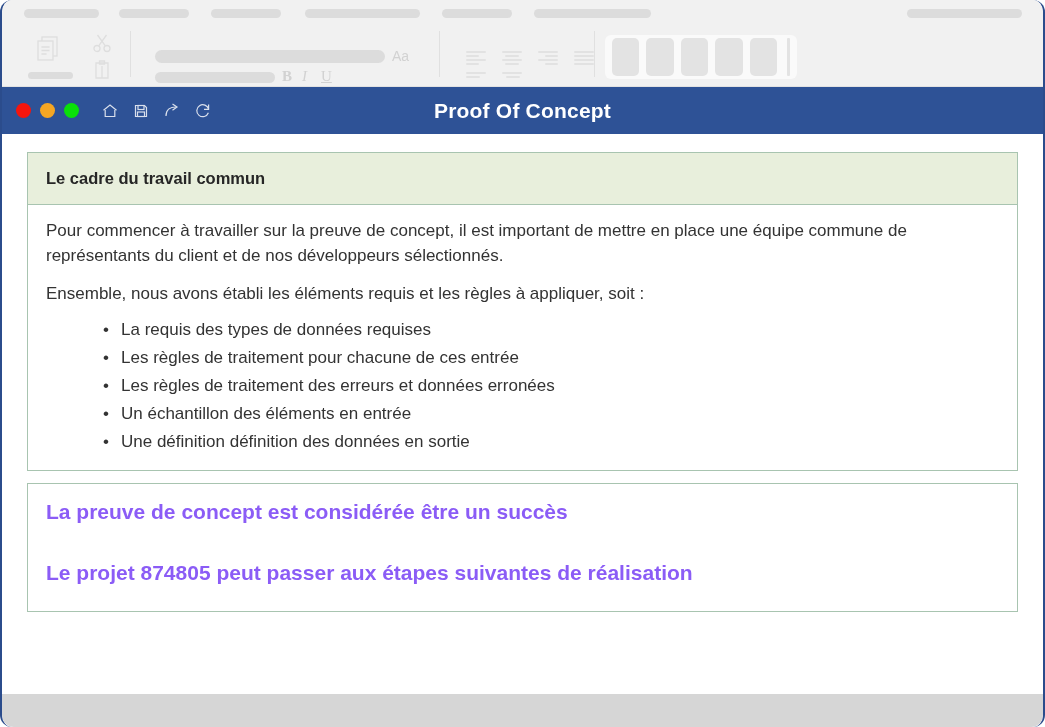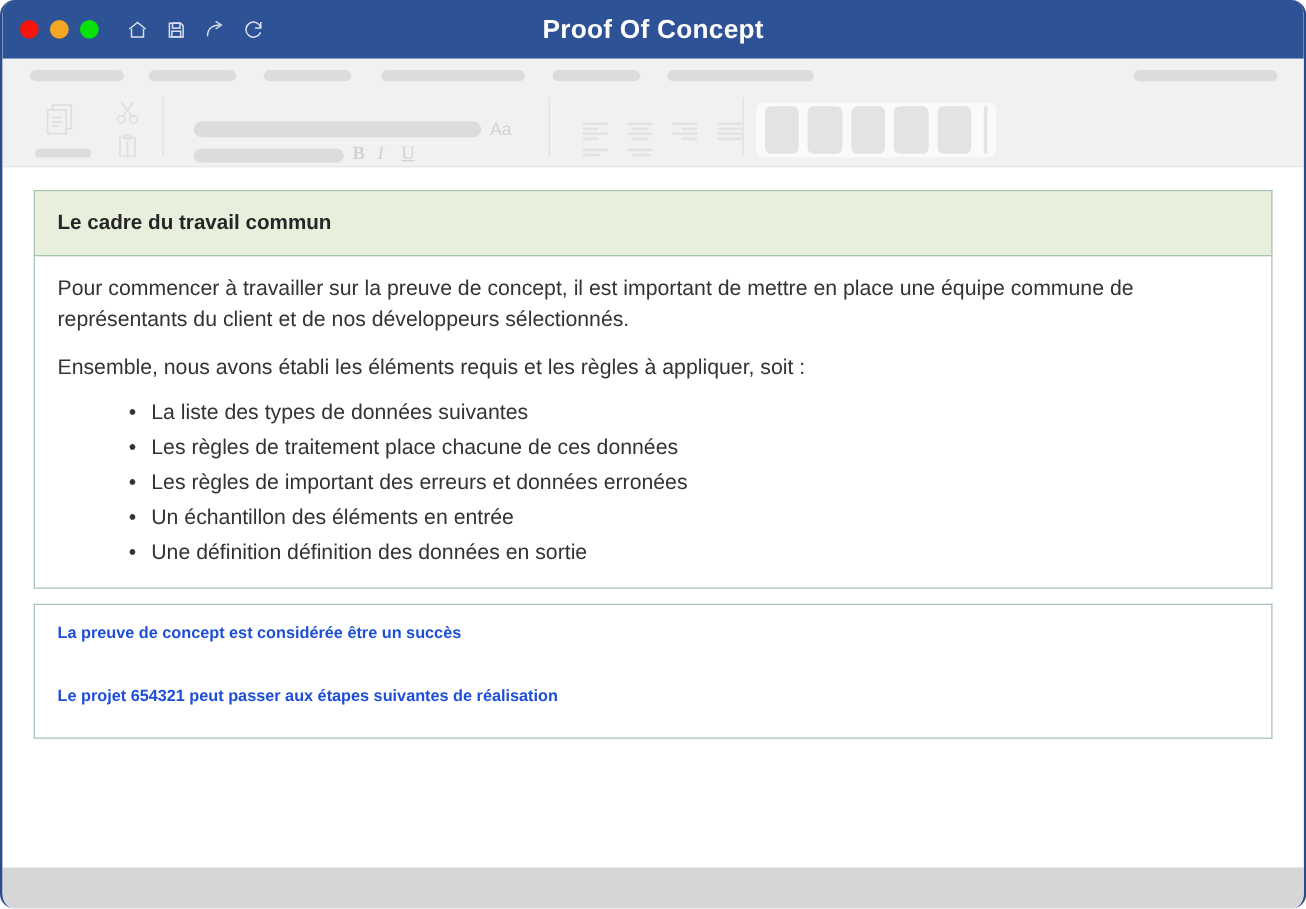--- a/index.html
+++ b/index.html
@@ -217,23 +217,23 @@
   ul.doc-list li:last-child { padding-bottom: 2px; }
   ul.doc-list li .bullet {
     position: absolute;
     left: 57px;
     top: 0;
     color: #333333;
     font-size: 17px;
   }
 
   .concl-line {
-    font-size: 13px;
+    font-size: 21px;
     font-weight: bold;
-    color: #1d4ed8;
+    color: #8b5cf6;
     line-height: 1.3;
     margin-bottom: 34px;
   }
   .concl-line:last-child { margin-bottom: 6px; }
 
   #table-gap { height: 12px; }
 
   
   #footer {
     position: absolute;
@@ -243,20 +243,123 @@
     height: 33px;
     background: #d6d6d6;
     border-bottom-left-radius: 12px;
     border-bottom-right-radius: 12px;
   }
 </style>
 </head>
 <body>
 
 <div id="app-window">
+
+  <div id="ribbon">
+
+    <div id="ribbon-tabs">
+      <span class="tab-ph" style="left:22px;  width:75px;"></span>
+      <span class="tab-ph" style="left:117px; width:70px;"></span>
+      <span class="tab-ph" style="left:209px; width:70px;"></span>
+      <span class="tab-ph" style="left:303px; width:115px;"></span>
+      <span class="tab-ph" style="left:440px; width:70px;"></span>
+      <span class="tab-ph" style="left:532px; width:117px;"></span>
+      <span class="tab-ph" style="left:905px; width:115px;"></span>
+    </div>
+
+    <div id="ribbon-body">
+
+      <div class="rib-group" style="left:0; width:125px;">
+        <span class="gicon" style="left:33px; top:12px;">
+          <svg width="28" height="30" viewBox="0 0 28 30" fill="none" stroke="#cfcfcf" stroke-width="1.3">
+            <rect x="7" y="2" width="15" height="19"></rect>
+            <rect x="3" y="6" width="15" height="19" fill="#f1f1f1"></rect>
+            <path d="M6.5 12 H14.5 M6.5 15.5 H14.5 M6.5 19 H11.5"></path>
+          </svg>
+        </span>
+        <span class="bar-ph" style="left:26px; top:49px; width:45px; height:7px;"></span>
+
+        <span class="gicon" style="left:90px; top:10px;">
+          <svg width="20" height="20" viewBox="0 0 20 20" fill="none" stroke="#cfcfcf" stroke-width="1.3">
+            <circle cx="5" cy="15.5" r="3"></circle>
+            <circle cx="15" cy="15.5" r="3"></circle>
+            <path d="M6.5 13.2 L14.5 2"></path>
+            <path d="M13.5 13.2 L5.5 2"></path>
+          </svg>
+        </span>
+        <span class="gicon" style="left:90px; top:36px;">
+          <svg width="20" height="22" viewBox="0 0 20 22" fill="none" stroke="#cfcfcf" stroke-width="1.3">
+            <path d="M4 4 H16 V19 H4 Z"></path>
+            <path d="M7.5 2 H12.5 V5 H7.5 Z"></path>
+            <path d="M10 7 V19"></path>
+          </svg>
+        </span>
+      </div>
+
+      <span class="sep" style="left:128px;"></span>
+
+      <div class="rib-group" style="left:135px; width:290px;">
+        <span class="bar-ph" style="left:18px; top:27px; width:230px; height:13px;"></span>
+        <span class="fmt-letter aa" style="left:255px; top:25px;">Aa</span>
+        <span class="bar-ph" style="left:18px; top:49px; width:120px; height:11px;"></span>
+        <span class="fmt-letter b" style="left:145px; top:45px;">B</span>
+        <span class="fmt-letter i" style="left:165px; top:45px;">I</span>
+        <span class="fmt-letter u" style="left:184px; top:45px;">U</span>
+      </div>
+
+      <span class="sep" style="left:437px;"></span>
+
+      <div class="rib-group" style="left:455px; width:130px;">
+        <span class="align-ico" style="left:9px; top:28px; width:20px;">
+          <i style="width:20px"></i>
+            <i style="width:13px"></i>
+            <i style="width:20px"></i>
+            <i style="width:13px"></i>
+        </span>
+        <span class="align-ico" style="left:45px; top:28px; width:20px;">
+          <i style="width:20px"></i>
+            <i style="width:14px;margin-left:3px"></i>
+            <i style="width:20px"></i>
+            <i style="width:14px;margin-left:3px"></i>
+        </span>
+        <span class="align-ico" style="left:81px; top:28px; width:20px;">
+          <i style="width:20px"></i>
+            <i style="width:13px;margin-left:7px"></i>
+            <i style="width:20px"></i>
+            <i style="width:13px;margin-left:7px"></i>
+        </span>
+        <span class="align-ico" style="left:117px; top:28px; width:20px;">
+          <i style="width:20px"></i>
+            <i style="width:20px"></i>
+            <i style="width:20px"></i>
+            <i style="width:20px"></i>
+        </span>
+        <span class="align-ico" style="left:9px; top:49px; width:20px;">
+          <i style="width:20px"></i>
+            <i style="width:14px"></i>
+        </span>
+        <span class="align-ico" style="left:45px; top:49px; width:20px;">
+          <i style="width:20px"></i>
+            <i style="width:14px;margin-left:4px"></i>
+        </span>
+      </div>
+
+      <span class="sep" style="left:592px;"></span>
+
+      <div id="style-gallery" style="left:603px; top:12px; width:192px; height:44px;">
+        <span class="style-box"></span>
+        <span class="style-box"></span>
+        <span class="style-box"></span>
+        <span class="style-box"></span>
+        <span class="style-box"></span>
+        <span class="gallery-divider"></span>
+      </div>
+
+    </div>
+  </div>
 
   <div id="titlebar">
 
     <div class="traffic-lights">
       <span class="light red"></span>
       <span class="light yellow"></span>
       <span class="light green"></span>
     </div>
 
     <div class="title-icons">
@@ -283,148 +386,45 @@
         <svg width="18" height="18" viewBox="0 0 18 18" fill="none" stroke="#ffffff" stroke-width="1.2">
           <path d="M14.6 7.2 A6 6 0 1 0 14.4 10.8"></path>
           <path d="M14.6 2.6 L14.6 7.4 L10 7.4"></path>
         </svg>
       </span>
     </div>
 
     <div id="window-title">Proof Of Concept</div>
   </div>
 
-  <div id="ribbon">
-
-    <div id="ribbon-tabs">
-      <span class="tab-ph" style="left:22px;  width:75px;"></span>
-      <span class="tab-ph" style="left:117px; width:70px;"></span>
-      <span class="tab-ph" style="left:209px; width:70px;"></span>
-      <span class="tab-ph" style="left:303px; width:115px;"></span>
-      <span class="tab-ph" style="left:440px; width:70px;"></span>
-      <span class="tab-ph" style="left:532px; width:117px;"></span>
-      <span class="tab-ph" style="left:905px; width:115px;"></span>
-    </div>
-
-    <div id="ribbon-body">
-
-      <div class="rib-group" style="left:0; width:125px;">
-        <span class="gicon" style="left:33px; top:12px;">
-          <svg width="28" height="30" viewBox="0 0 28 30" fill="none" stroke="#cfcfcf" stroke-width="1.3">
-            <rect x="7" y="2" width="15" height="19"></rect>
-            <rect x="3" y="6" width="15" height="19" fill="#f1f1f1"></rect>
-            <path d="M6.5 12 H14.5 M6.5 15.5 H14.5 M6.5 19 H11.5"></path>
-          </svg>
-        </span>
-        <span class="bar-ph" style="left:26px; top:49px; width:45px; height:7px;"></span>
-
-        <span class="gicon" style="left:90px; top:10px;">
-          <svg width="20" height="20" viewBox="0 0 20 20" fill="none" stroke="#cfcfcf" stroke-width="1.3">
-            <circle cx="5" cy="15.5" r="3"></circle>
-            <circle cx="15" cy="15.5" r="3"></circle>
-            <path d="M6.5 13.2 L14.5 2"></path>
-            <path d="M13.5 13.2 L5.5 2"></path>
-          </svg>
-        </span>
-        <span class="gicon" style="left:90px; top:36px;">
-          <svg width="20" height="22" viewBox="0 0 20 22" fill="none" stroke="#cfcfcf" stroke-width="1.3">
-            <path d="M4 4 H16 V19 H4 Z"></path>
-            <path d="M7.5 2 H12.5 V5 H7.5 Z"></path>
-            <path d="M10 7 V19"></path>
-          </svg>
-        </span>
-      </div>
-
-      <span class="sep" style="left:128px;"></span>
-
-      <div class="rib-group" style="left:135px; width:290px;">
-        <span class="bar-ph" style="left:18px; top:27px; width:230px; height:13px;"></span>
-        <span class="fmt-letter aa" style="left:255px; top:25px;">Aa</span>
-        <span class="bar-ph" style="left:18px; top:49px; width:120px; height:11px;"></span>
-        <span class="fmt-letter b" style="left:145px; top:45px;">B</span>
-        <span class="fmt-letter i" style="left:165px; top:45px;">I</span>
-        <span class="fmt-letter u" style="left:184px; top:45px;">U</span>
-      </div>
-
-      <span class="sep" style="left:437px;"></span>
-
-      <div class="rib-group" style="left:455px; width:130px;">
-        <span class="align-ico" style="left:9px; top:28px; width:20px;">
-          <i style="width:20px"></i>
-            <i style="width:13px"></i>
-            <i style="width:20px"></i>
-            <i style="width:13px"></i>
-        </span>
-        <span class="align-ico" style="left:45px; top:28px; width:20px;">
-          <i style="width:20px"></i>
-            <i style="width:14px;margin-left:3px"></i>
-            <i style="width:20px"></i>
-            <i style="width:14px;margin-left:3px"></i>
-        </span>
-        <span class="align-ico" style="left:81px; top:28px; width:20px;">
-          <i style="width:20px"></i>
-            <i style="width:13px;margin-left:7px"></i>
-            <i style="width:20px"></i>
-            <i style="width:13px;margin-left:7px"></i>
-        </span>
-        <span class="align-ico" style="left:117px; top:28px; width:20px;">
-          <i style="width:20px"></i>
-            <i style="width:20px"></i>
-            <i style="width:20px"></i>
-            <i style="width:20px"></i>
-        </span>
-        <span class="align-ico" style="left:9px; top:49px; width:20px;">
-          <i style="width:20px"></i>
-            <i style="width:14px"></i>
-        </span>
-        <span class="align-ico" style="left:45px; top:49px; width:20px;">
-          <i style="width:20px"></i>
-            <i style="width:14px;margin-left:4px"></i>
-        </span>
-      </div>
-
-      <span class="sep" style="left:592px;"></span>
-
-      <div id="style-gallery" style="left:603px; top:12px; width:192px; height:44px;">
-        <span class="style-box"></span>
-        <span class="style-box"></span>
-        <span class="style-box"></span>
-        <span class="style-box"></span>
-        <span class="style-box"></span>
-        <span class="gallery-divider"></span>
-      </div>
-
-    </div>
-  </div>
-
   <div id="document">
 
     <table class="doc-table">
       <tbody>
           <tr>
         <td class="sec-header">
           <span class="sec-title">Le cadre du travail commun</span>
         </td>
       </tr>
       <tr>
         <td class="sec-body">
           <p class="para">Pour commencer à travailler sur la preuve de concept, il est important de mettre en place une équipe commune de représentants du client et de nos développeurs sélectionnés.</p>
           <p class="para">Ensemble, nous avons établi les éléments requis et les règles à appliquer, soit :</p>
           <ul class="doc-list">
             <li>
               <span class="bullet">•</span>
-              <span>La liste des types de données suivantes</span>
+              <span>La requis des types de données requises</span>
             </li>
             <li>
               <span class="bullet">•</span>
-              <span>Les règles de traitement place chacune de ces données</span>
+              <span>Les règles de traitement pour chacune de ces entrée</span>
             </li>
             <li>
               <span class="bullet">•</span>
-              <span>Les règles de important des erreurs et données erronées</span>
+              <span>Les règles de traitement des erreurs et données erronées</span>
             </li>
             <li>
               <span class="bullet">•</span>
               <span>Un échantillon des éléments en entrée</span>
             </li>
             <li>
               <span class="bullet">•</span>
               <span>Une définition définition des données en sortie</span>
             </li>
           </ul>
@@ -433,21 +433,21 @@
     </tbody>
       </table>
 
     <div id="table-gap"></div>
 
     <table class="doc-table">
       <tbody>
       <tr>
         <td class="sec-body">
           <p class="concl-line">La preuve de concept est considérée être un succès</p>
-          <p class="concl-line">Le projet 654321 peut passer aux étapes suivantes de réalisation</p>
+          <p class="concl-line">Le projet 874805 peut passer aux étapes suivantes de réalisation</p>
         </td>
       </tr>
     </tbody>
       </table>
 
   </div>
 
   <div id="footer"></div>
 </div>
 

